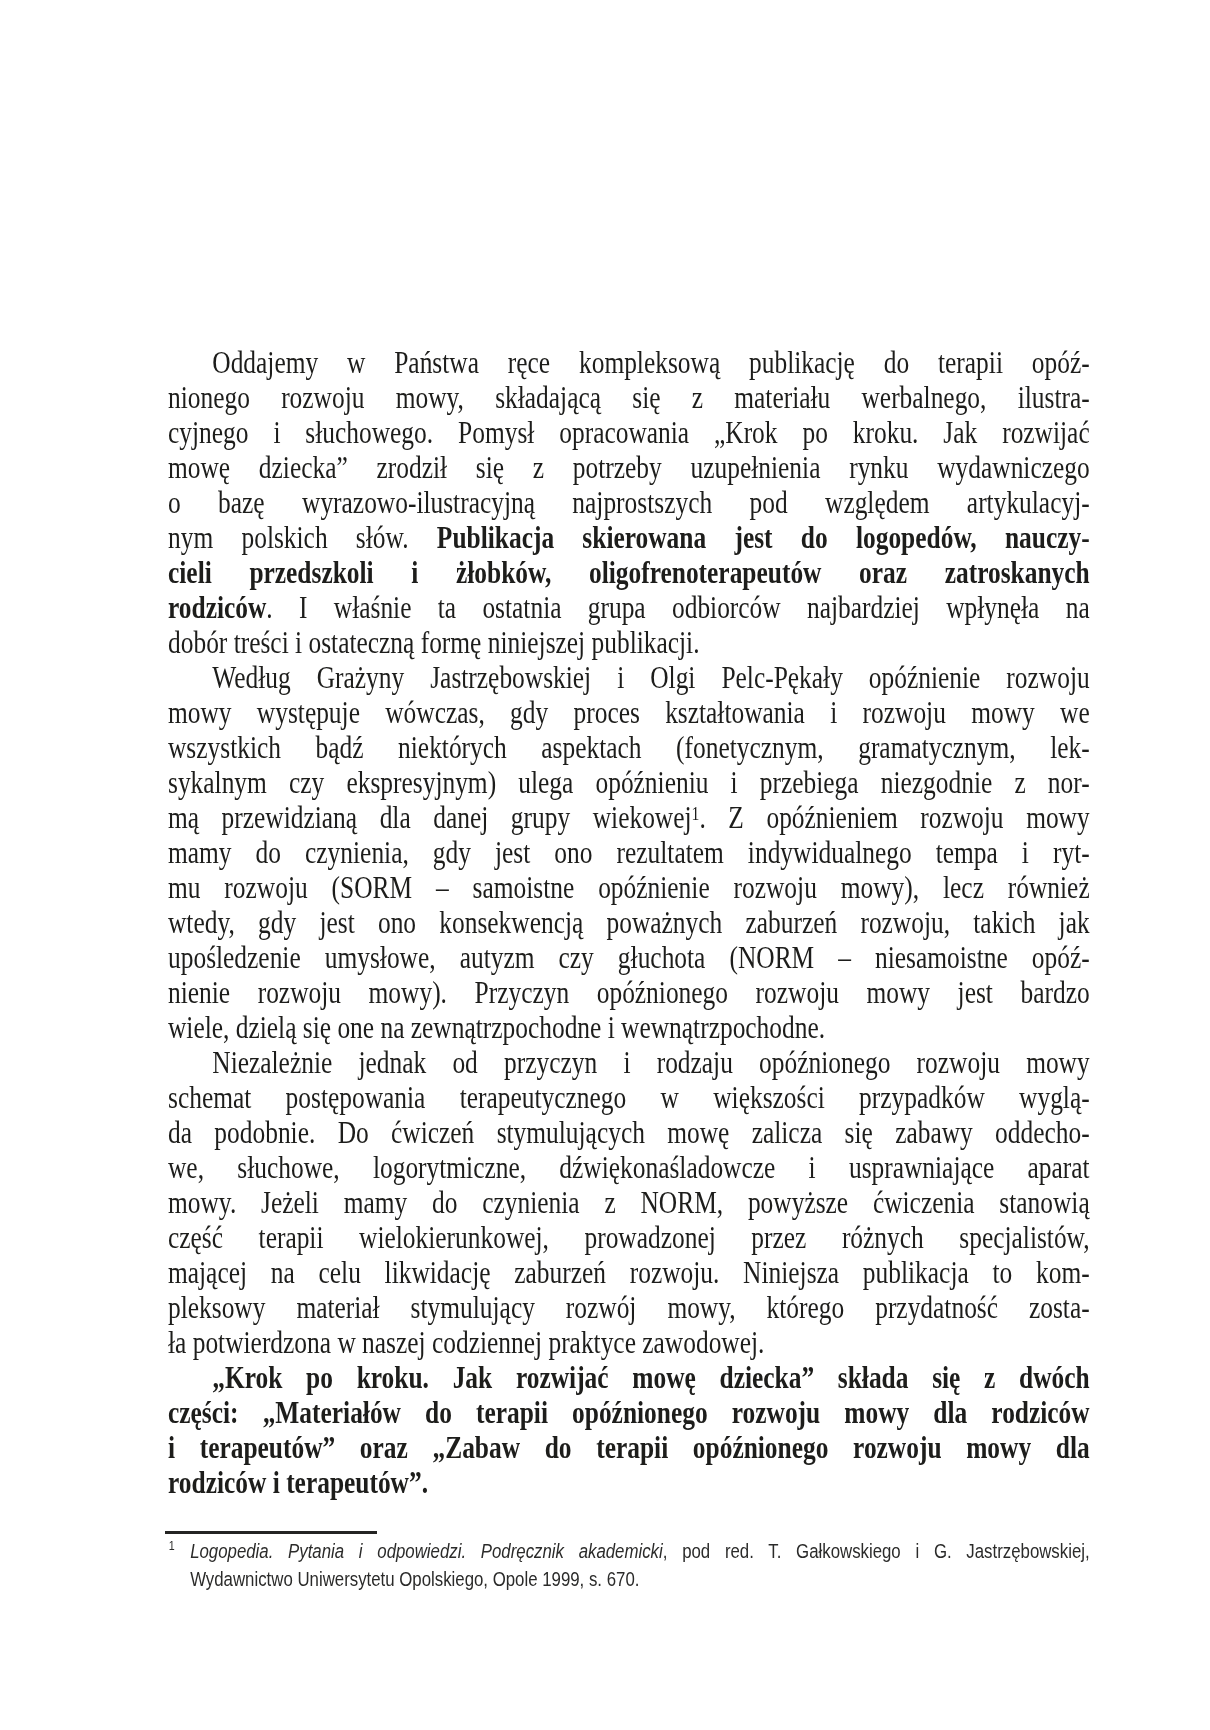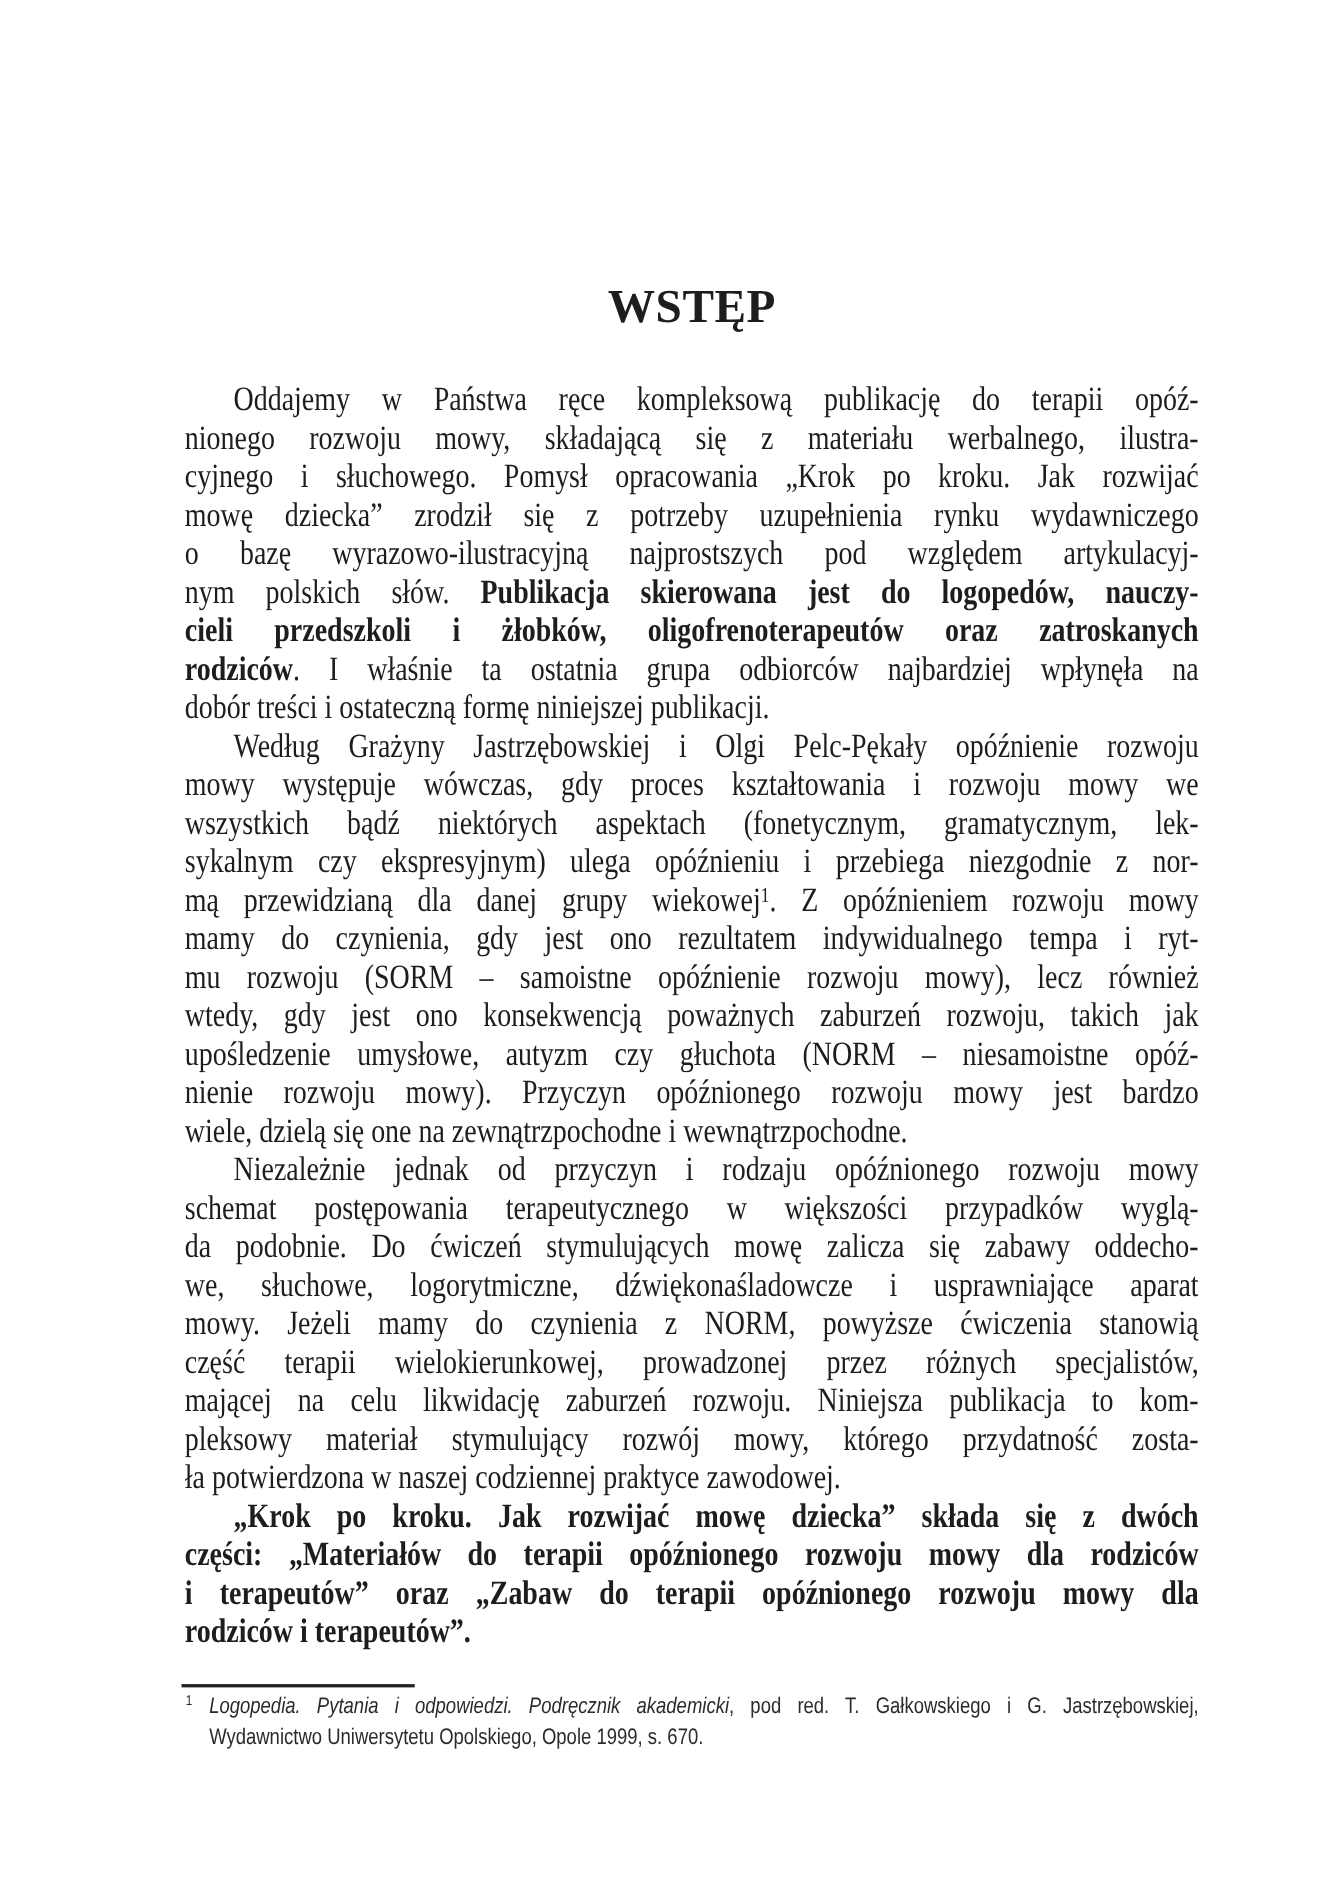--- a/index.html
+++ b/index.html
@@ -89,21 +89,20 @@
     left: 1px;
     top: -5px;
     font-size: 13px;
     color: #2b2b2a;
   }
 </style>
 </head>
 <body>
 
 <div id="page">
-  <h1 id="page-title">WSTĘP</h1>
 
   <div id="body-text">
       <div class="line indent"><span>Oddajemy w Państwa ręce kompleksową publikację do terapii opóź-</span></div>
       <div class="line"><span>nionego rozwoju mowy, składającą się z materiału werbalnego, ilustra-</span></div>
       <div class="line"><span>cyjnego i słuchowego. Pomysł opracowania „Krok po kroku. Jak rozwijać</span></div>
       <div class="line"><span>mowę dziecka” zrodził się z potrzeby uzupełnienia rynku wydawniczego</span></div>
       <div class="line"><span>o bazę wyrazowo-ilustracyjną najprostszych pod względem artykulacyj-</span></div>
       <div class="line"><span>nym polskich słów. </span><span class="b">Publikacja skierowana jest do logopedów, nauczy-</span></div>
       <div class="line"><span class="b">cieli przedszkoli i żłobków, oligofrenoterapeutów oraz zatroskanych</span></div>
       <div class="line"><span class="b">rodziców</span><span>. I właśnie ta ostatnia grupa odbiorców najbardziej wpłynęła na</span></div>

